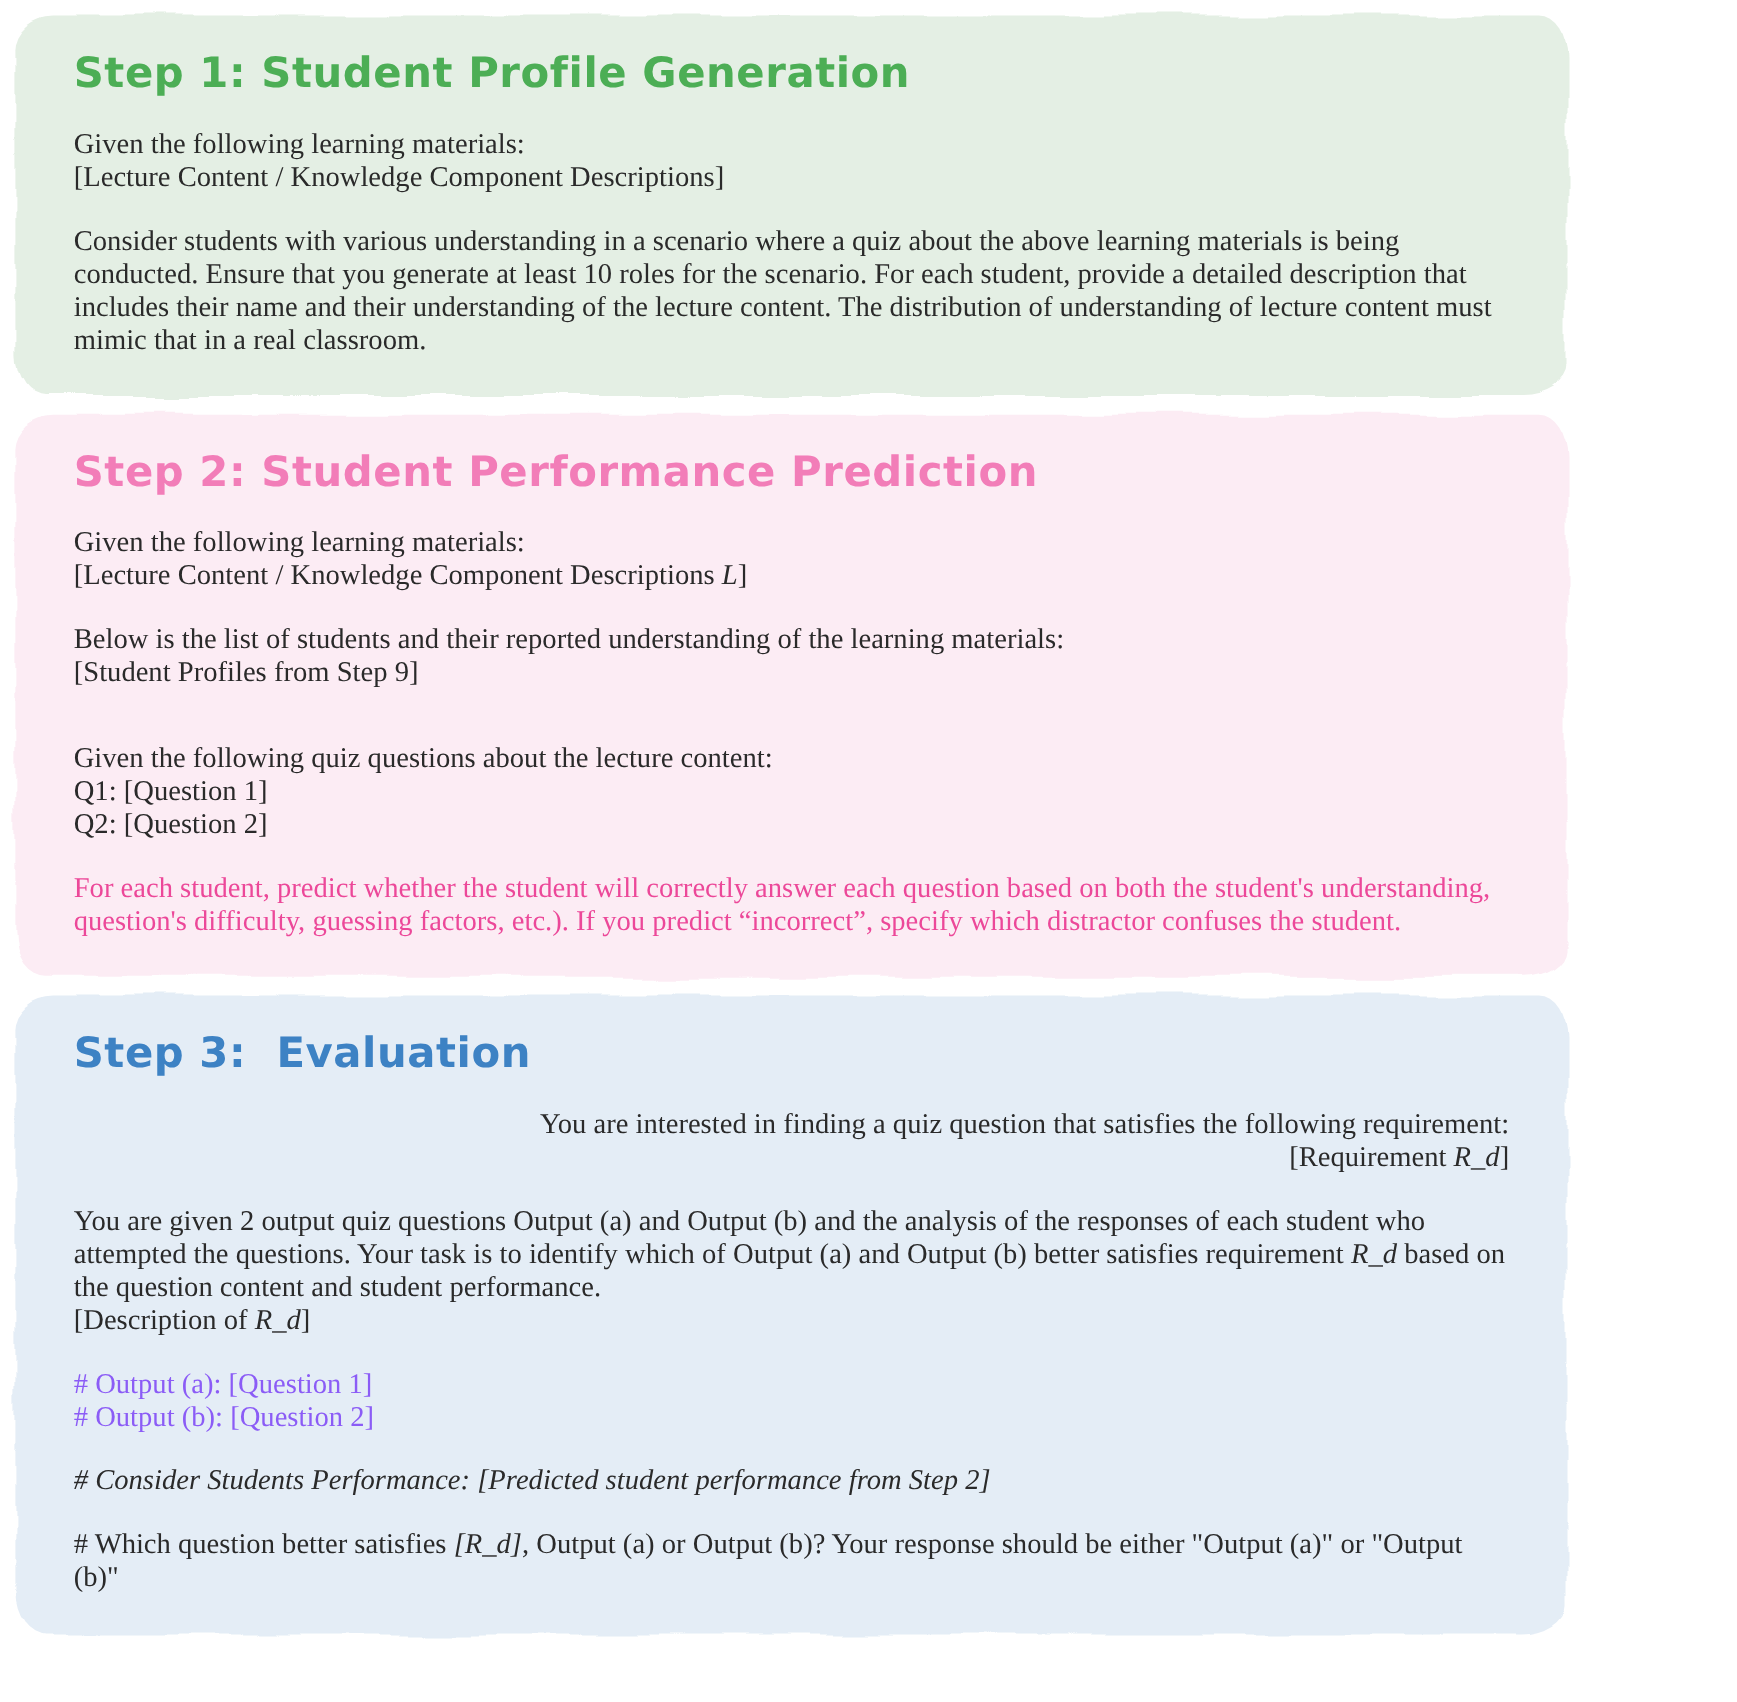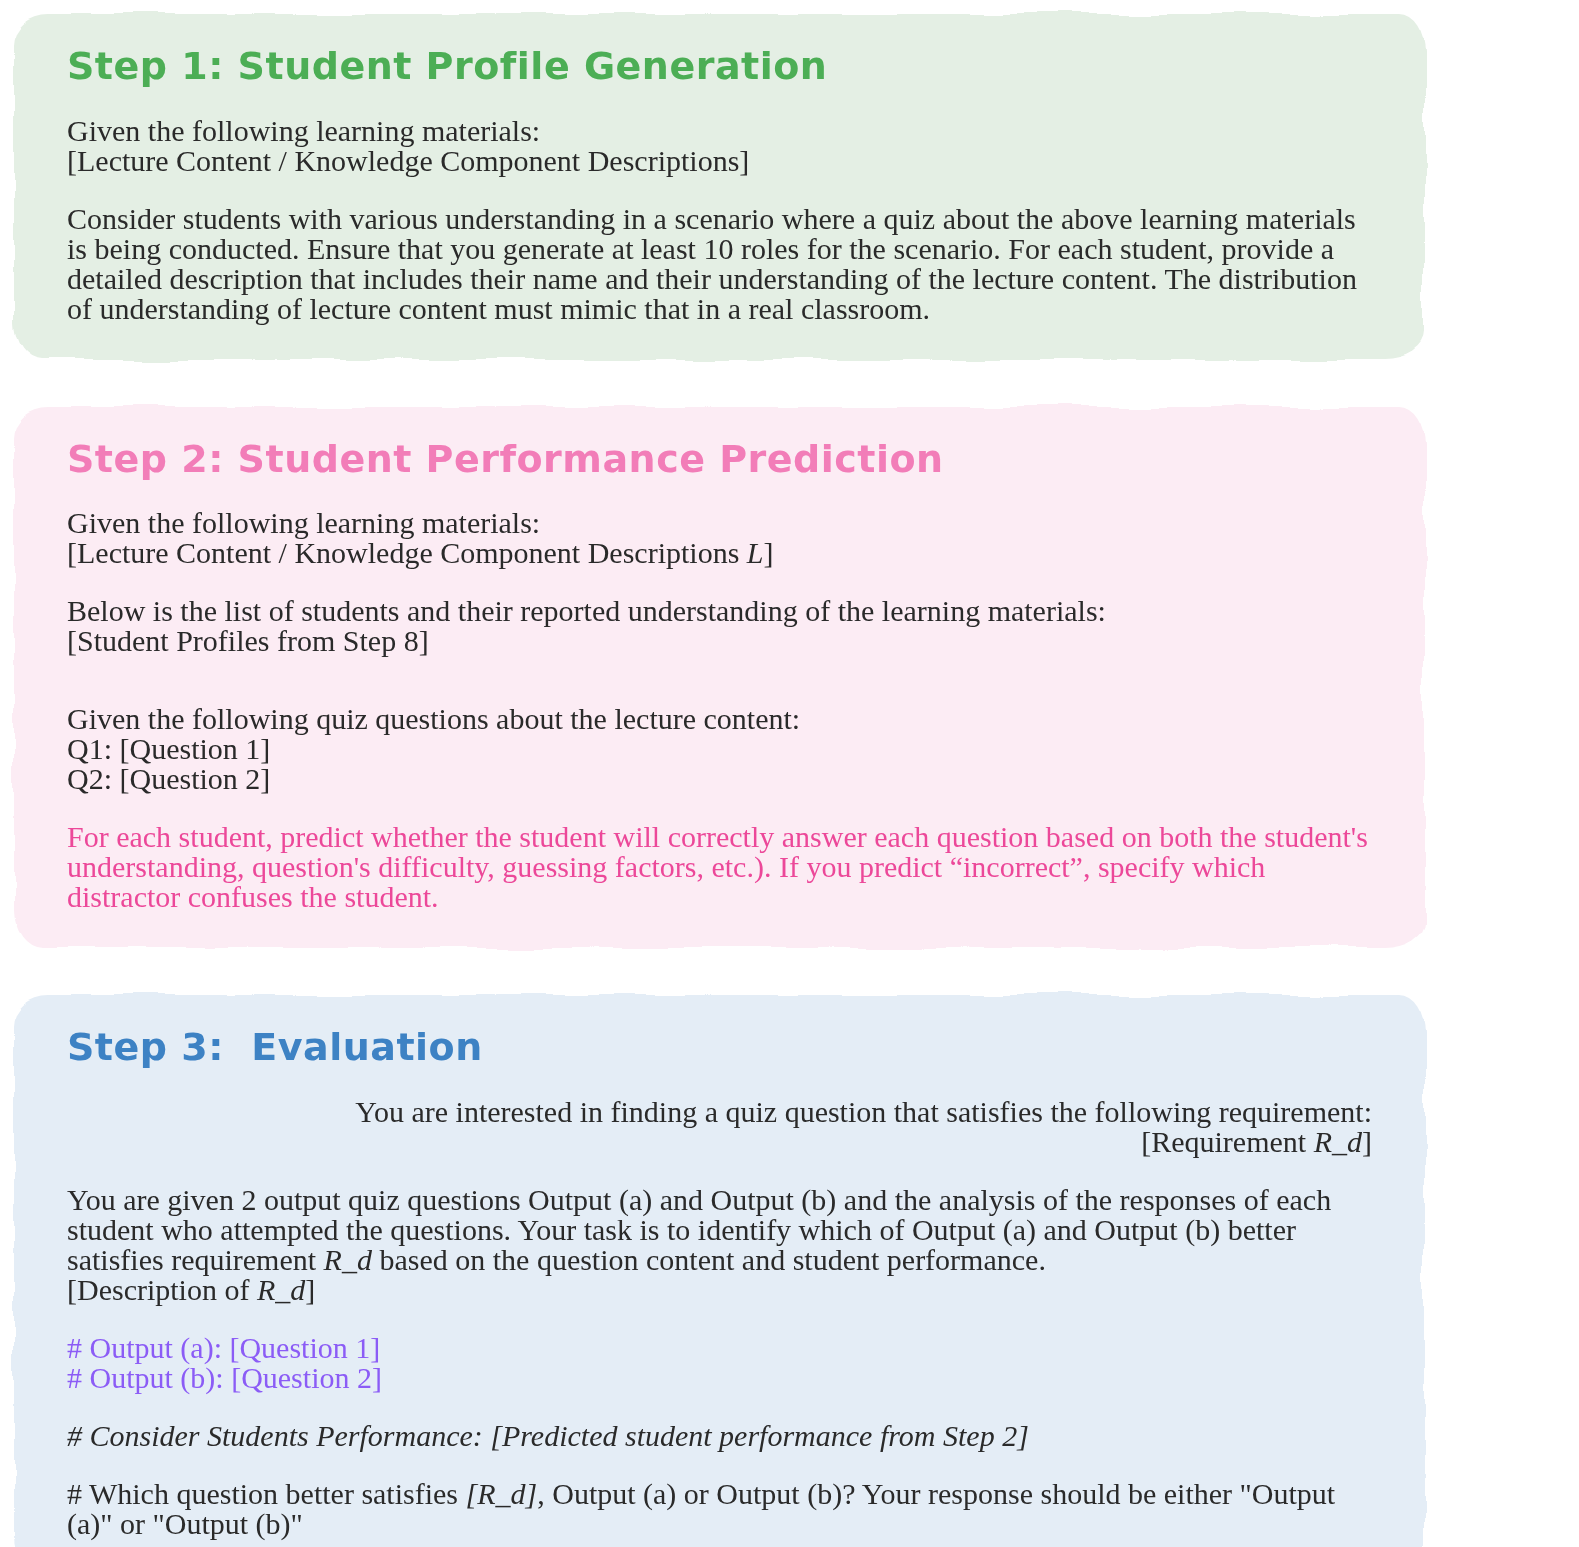--- a/index.html
+++ b/index.html
@@ -8,21 +8,21 @@
     background: #ffffff;
   }
   .page {
     position: relative;
     width: 1439px;
     height: 1547px;
     box-sizing: border-box;
     padding: 10px 12px;
     display: flex;
     flex-direction: column;
-    gap: 39px;
+    gap: 9px;
     background: #ffffff;
     overflow: hidden;
     font-family: "Liberation Serif", serif;
   }
   .panel {
     position: relative;
     flex: 0 0 auto;
     box-sizing: border-box;
     padding: 32px 55px 40px 55px;
   }
@@ -40,21 +40,21 @@
   .step-heading {
     font-family: "DejaVu Sans", sans-serif;
     font-weight: bold;
     font-size: 38px;
     line-height: 1.2;
     letter-spacing: 0.5px;
     margin: 2px 0 26px 0;
     white-space: pre-wrap;
   }
   .para {
-    font-size: 30px;
+    font-size: 26px;
     line-height: 30px;
     color: #2a2a2a;
     margin: 0 0 28px 0;
     max-width: 1460px;
   }
   .para:last-child { margin-bottom: 0; }
   .para em { font-style: italic; }
 </style>
 </head>
 <body>
@@ -76,21 +76,21 @@
     <p class="para" style="color: rgb(42, 42, 42);"><span>Given the following learning materials:</span><br><span>[Lecture Content / Knowledge Component Descriptions]</span></p>
         <p class="para" style="color: rgb(42, 42, 42);"><span>Consider students with various understanding in a scenario where a quiz about the above learning materials is being conducted. Ensure that you generate at least 10 roles for the scenario. For each student, provide a detailed description that includes their name and their understanding of the lecture content. The distribution of understanding of lecture content must mimic that in a real classroom.</span></p>
       </div>
   </section>
 
   <section class="panel">
     <div class="panel-bg" style="background: rgb(252, 236, 244);"></div>
     <div class="panel-content">
       <h2 class="step-heading" style="color: rgb(242, 125, 184);">Step 2: Student Performance Prediction</h2>
     <p class="para" style="color: rgb(42, 42, 42);"><span>Given the following learning materials:</span><br><span>[Lecture Content / Knowledge Component Descriptions </span><em>L</em><span>]</span></p>
-        <p class="para" style="color: rgb(42, 42, 42);"><span>Below is the list of students and their reported understanding of the learning materials:</span><br><span>[Student Profiles from Step 8]</span></p>
+        <p class="para" style="color: rgb(42, 42, 42);"><span>Below is the list of students and their reported understanding of the learning materials:</span><br><span>[Student Profiles from Step 9]</span></p>
         <p class="para" style="color: rgb(42, 42, 42); margin-top: 48px;"><span>Given the following quiz questions about the lecture content:</span><br><span>Q1: [Question 1]</span><br><span>Q2: [Question 2]</span></p>
         <p class="para" style="color: #ec4899;"><span>For each student, predict whether the student will correctly answer each question based on both the student's understanding, question's difficulty, guessing factors, etc.). If you predict “incorrect”, specify which distractor confuses the student.</span></p>
       </div>
   </section>
 
   <section class="panel">
     <div class="panel-bg" style="background: rgb(228, 237, 246);"></div>
     <div class="panel-content">
       <h2 class="step-heading" style="color: rgb(61, 130, 196);">Step 3:  Evaluation</h2>
     <p class="para" style="color: rgb(42, 42, 42); text-align: right;"><span>You are interested in finding a quiz question that satisfies the following requirement:</span><br><span>[Requirement </span><em>R_d</em><span>]</span></p>

